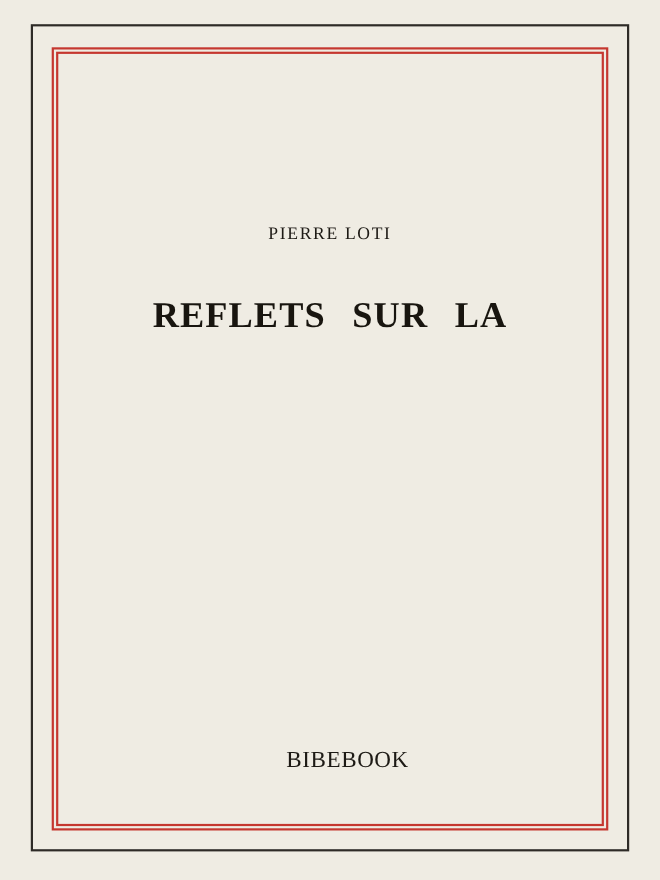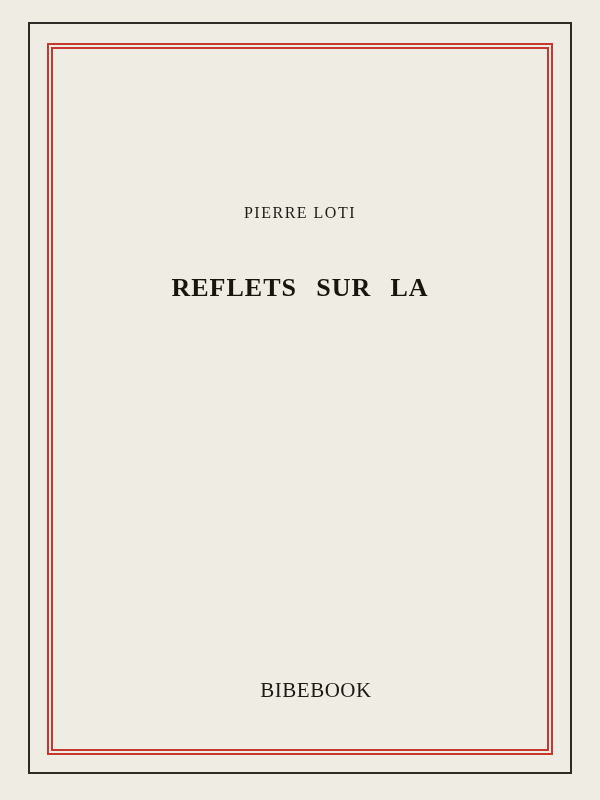--- a/index.html
+++ b/index.html
@@ -42,21 +42,21 @@
     color: #1d1a15;
     margin-top: 22px;
   }
   .title {
     position: absolute;
     left: 0;
     top: 267px;
     width: 100%;
     text-align: center;
     font-weight: bold;
-    font-size: 26px;
+    font-size: 33px;
     line-height: 41px;
     letter-spacing: 1px;
     word-spacing: 0.45em;
     color: #18150f;
   }
   .publisher {
     position: absolute;
     left: 0;
     top: 677px;
     width: 100%;

